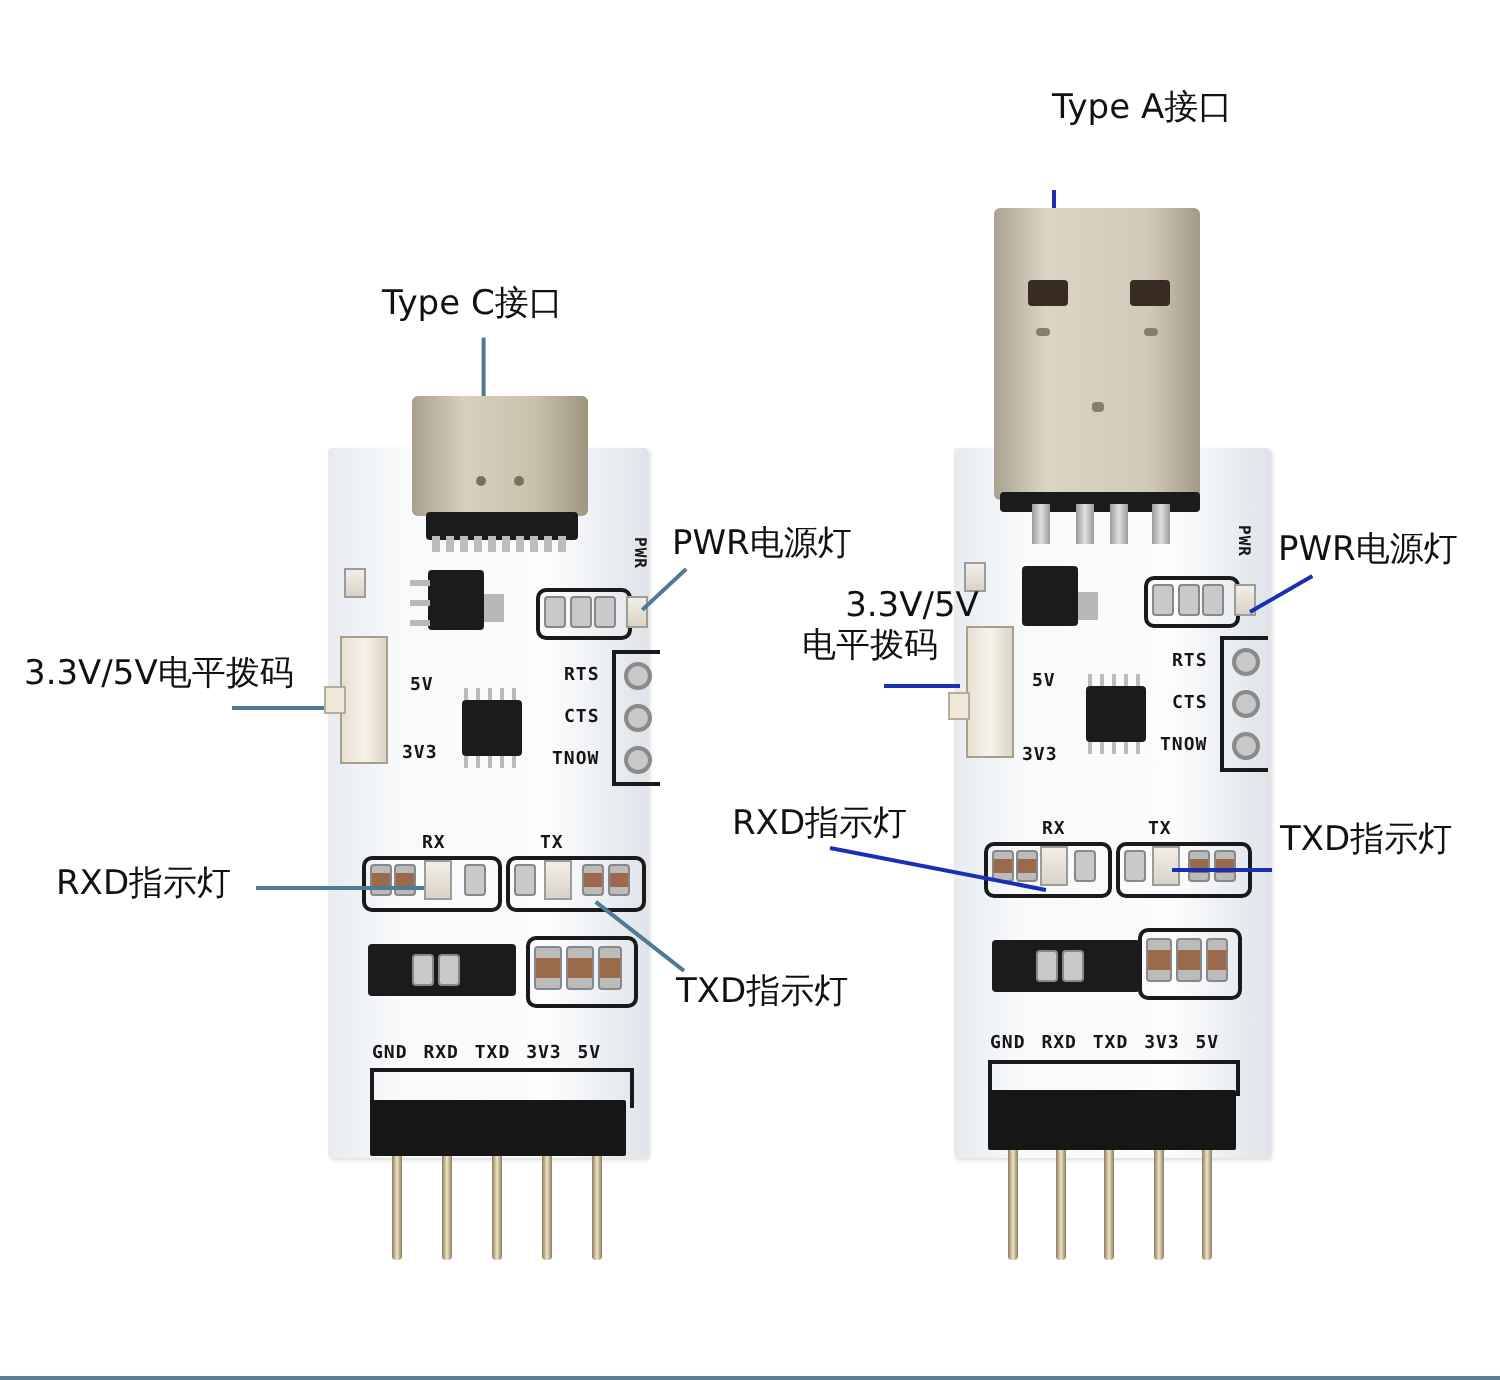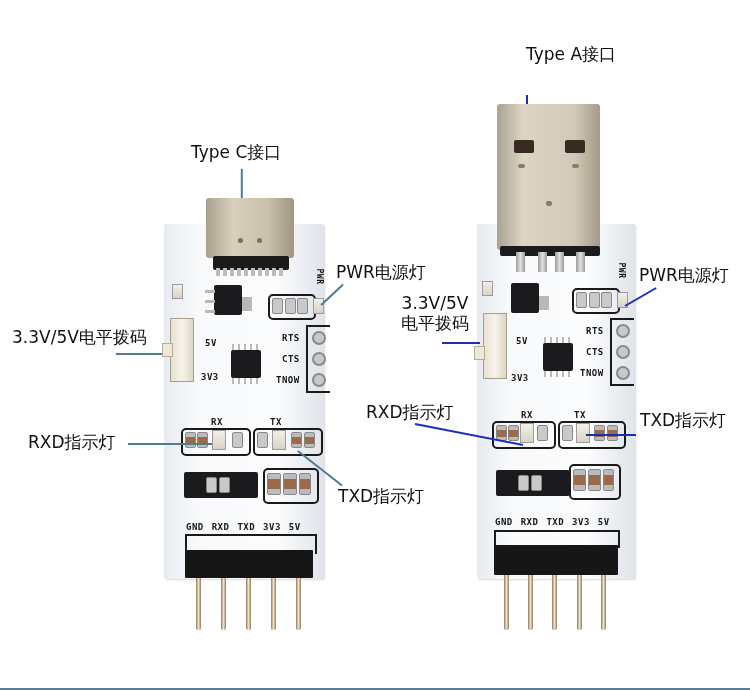--- a/index.html
+++ b/index.html
@@ -204,21 +204,21 @@
   <div class="header-block" style="left:494px;top:545px;width:124px;height:30px;"></div>
   <div class="gold-pin" style="left:504px;top:575px;height:55px;"></div>
   <div class="gold-pin" style="left:528px;top:575px;height:55px;"></div>
   <div class="gold-pin" style="left:552px;top:575px;height:55px;"></div>
   <div class="gold-pin" style="left:577px;top:575px;height:55px;"></div>
   <div class="gold-pin" style="left:601px;top:575px;height:55px;"></div>
 
   <div class="label" style="left:639px;top:265px;">PWR电源灯</div>
   <div class="line blue" style="left:625px;top:305px;width:36px;transform:rotate(-30deg);"></div>
 
-  <div class="label center" style="left:392px;top:293px;width:86px;">3.3V/5V</div>
+  <div class="label center" style="left:413px;top:293px;width:86px;">3.3V/5V</div>
   <div class="label center" style="left:392px;top:313px;width:86px;">电平拨码</div>
   <div class="line blue" style="left:442px;top:342px;width:38px;"></div>
 
   <div class="label" style="left:366px;top:402px;">RXD指示灯</div>
   <div class="line blue" style="left:415px;top:423px;width:110px;transform:rotate(11deg);"></div>
 
   <div class="label" style="left:640px;top:410px;">TXD指示灯</div>
   <div class="line blue" style="left:586px;top:434px;width:50px;"></div>
 </div>
 

